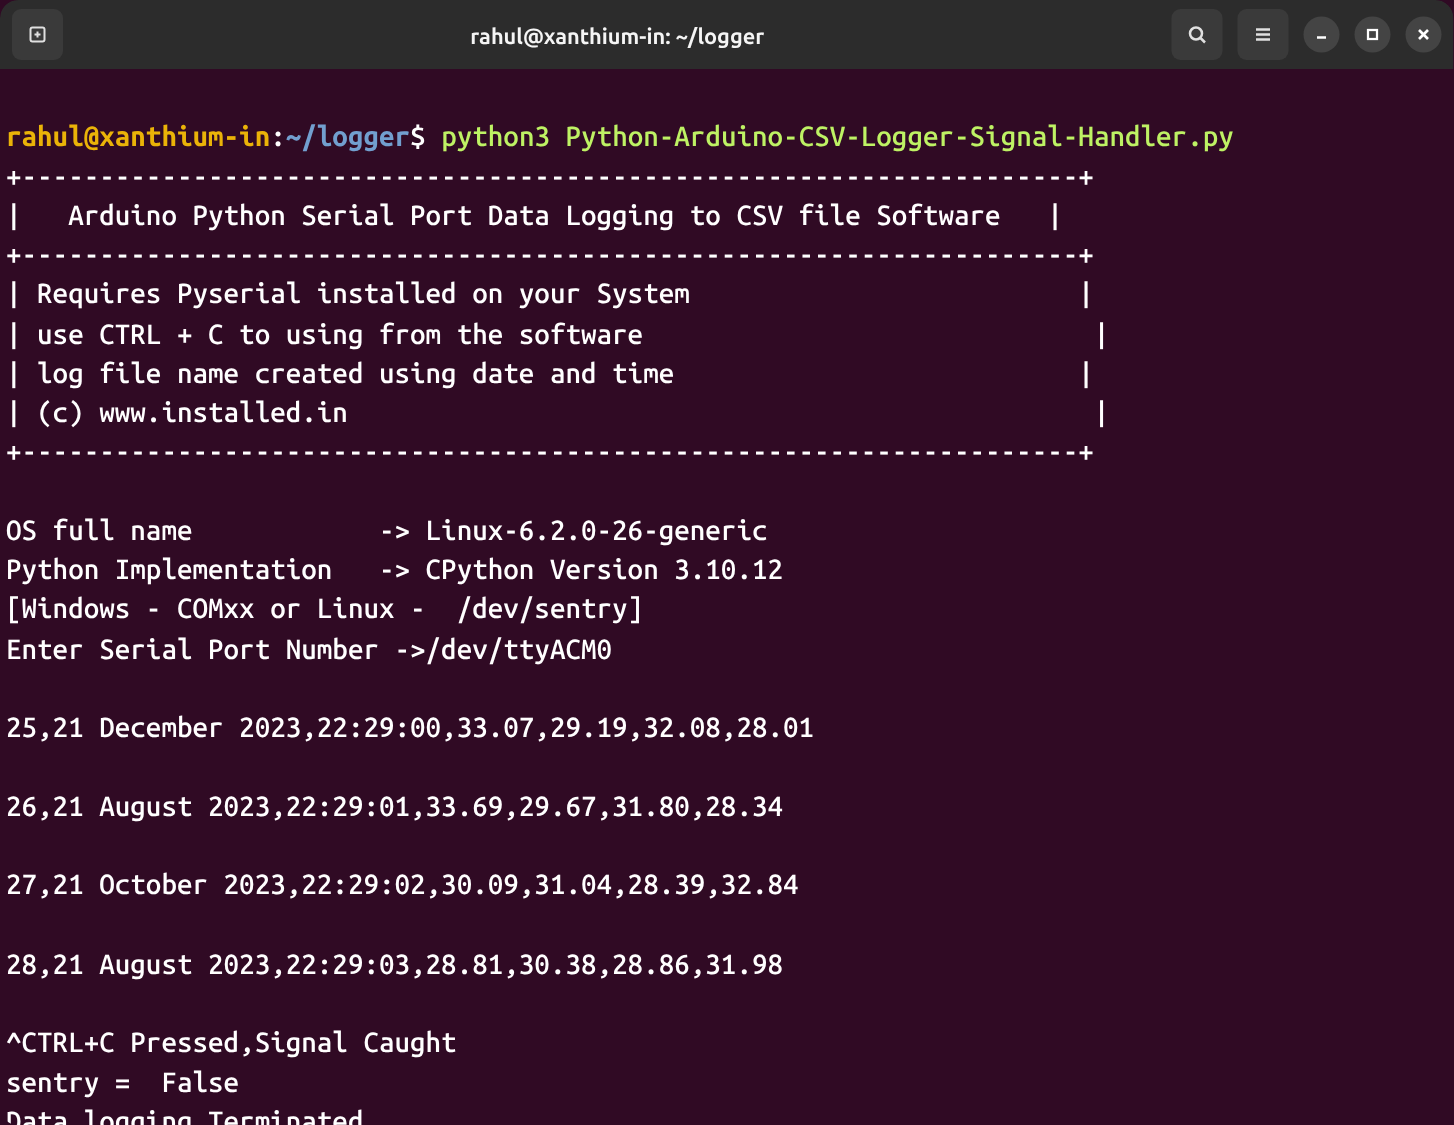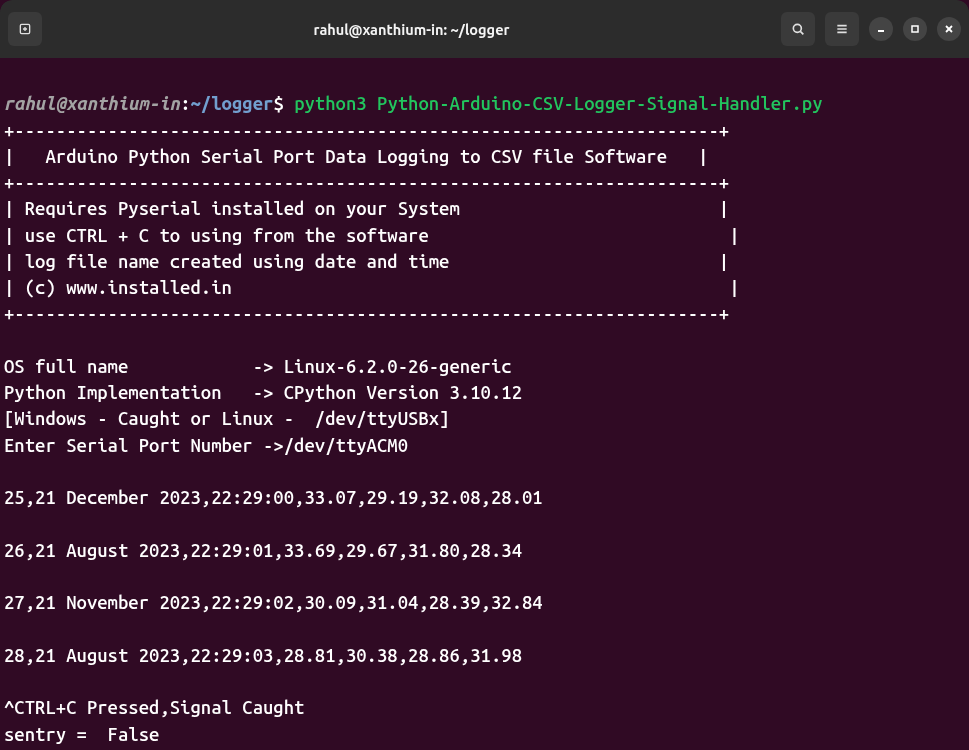--- a/index.html
+++ b/index.html
@@ -11,21 +11,21 @@
       width: 969px;
       height: 750px;
       background: #300a24;
       font-family: 'Ubuntu Mono', 'DejaVu Sans Mono', monospace;
       font-size: 18.5px;
       color: #ffffff;
       overflow: hidden;
       border-radius: 12px;
     }
     .titlebar {
-      height: 58px;
+      height: 46px;
       background: #2c2c2c;
       display: flex;
       align-items: center;
       padding: 0 8px;
       gap: 8px;
       border-radius: 12px 12px 0 0;
     }
     .titlebar-left {
       display: flex;
       gap: 6px;
@@ -70,25 +70,25 @@
     .circle-btn svg {
       width: 10px;
       height: 10px;
     }
     .terminal-content {
       padding: 6px 4px 4px 4px;
       line-height: 1.42;
       white-space: pre;
       font-weight: 500;
     }
-    .prompt-user { color: #a3a3a3; font-weight: bold; font-style: italic; }
+    .prompt-user { color: #eab308; font-weight: bold; }
     .prompt-sep { color: #ffffff; }
     .prompt-path { color: #729fcf; font-weight: bold; text-align: center; }
     .prompt-dollar { color: #ffffff; }
-    .cmd { color: #22c55e; }
+    .cmd { color: #bef264; }
     .output { color: #ffffff; }
   </style>
 </head>
 <body>
 
 <div class="titlebar">
   <div class="titlebar-left">
     <div class="icon-btn">
       <svg viewBox="0 0 24 24" fill="none" stroke="currentColor" stroke-width="2">
         <rect x="5" y="5" width="14" height="14" rx="2"></rect>
@@ -137,28 +137,28 @@
 <span class="output">|   Arduino Python Serial Port Data Logging to CSV file Software   |</span>
 <span class="output">+--------------------------------------------------------------------+</span>
 <span class="output">| Requires Pyserial installed on your System                         |</span>
 <span class="output">| use CTRL + C to using from the software                             |</span>
 <span class="output">| log file name created using date and time                          |</span>
 <span class="output">| (c) www.installed.in                                                |</span>
 <span class="output">+--------------------------------------------------------------------+</span>
 
 <span class="output">OS full name            -&gt; Linux-6.2.0-26-generic</span>
 <span class="output">Python Implementation   -&gt; CPython Version 3.10.12</span>
-<span class="output">[Windows - Caught or Linux -  /dev/ttyUSBx]</span>
+<span class="output">[Windows - COMxx or Linux -  /dev/sentry]</span>
 <span class="output">Enter Serial Port Number -&gt;/dev/ttyACM0</span>
 
 <span class="output">25,21 December 2023,22:29:00,33.07,29.19,32.08,28.01</span>
 
 <span class="output">26,21 August 2023,22:29:01,33.69,29.67,31.80,28.34</span>
 
-<span class="output">27,21 November 2023,22:29:02,30.09,31.04,28.39,32.84</span>
+<span class="output">27,21 October 2023,22:29:02,30.09,31.04,28.39,32.84</span>
 
 <span class="output">28,21 August 2023,22:29:03,28.81,30.38,28.86,31.98</span>
 
 <span class="output">^CTRL+C Pressed,Signal Caught</span>
 <span class="output">sentry =  False</span>
 <span class="output">Data logging Terminated</span>
 
 </div>
 
 </body></html>

